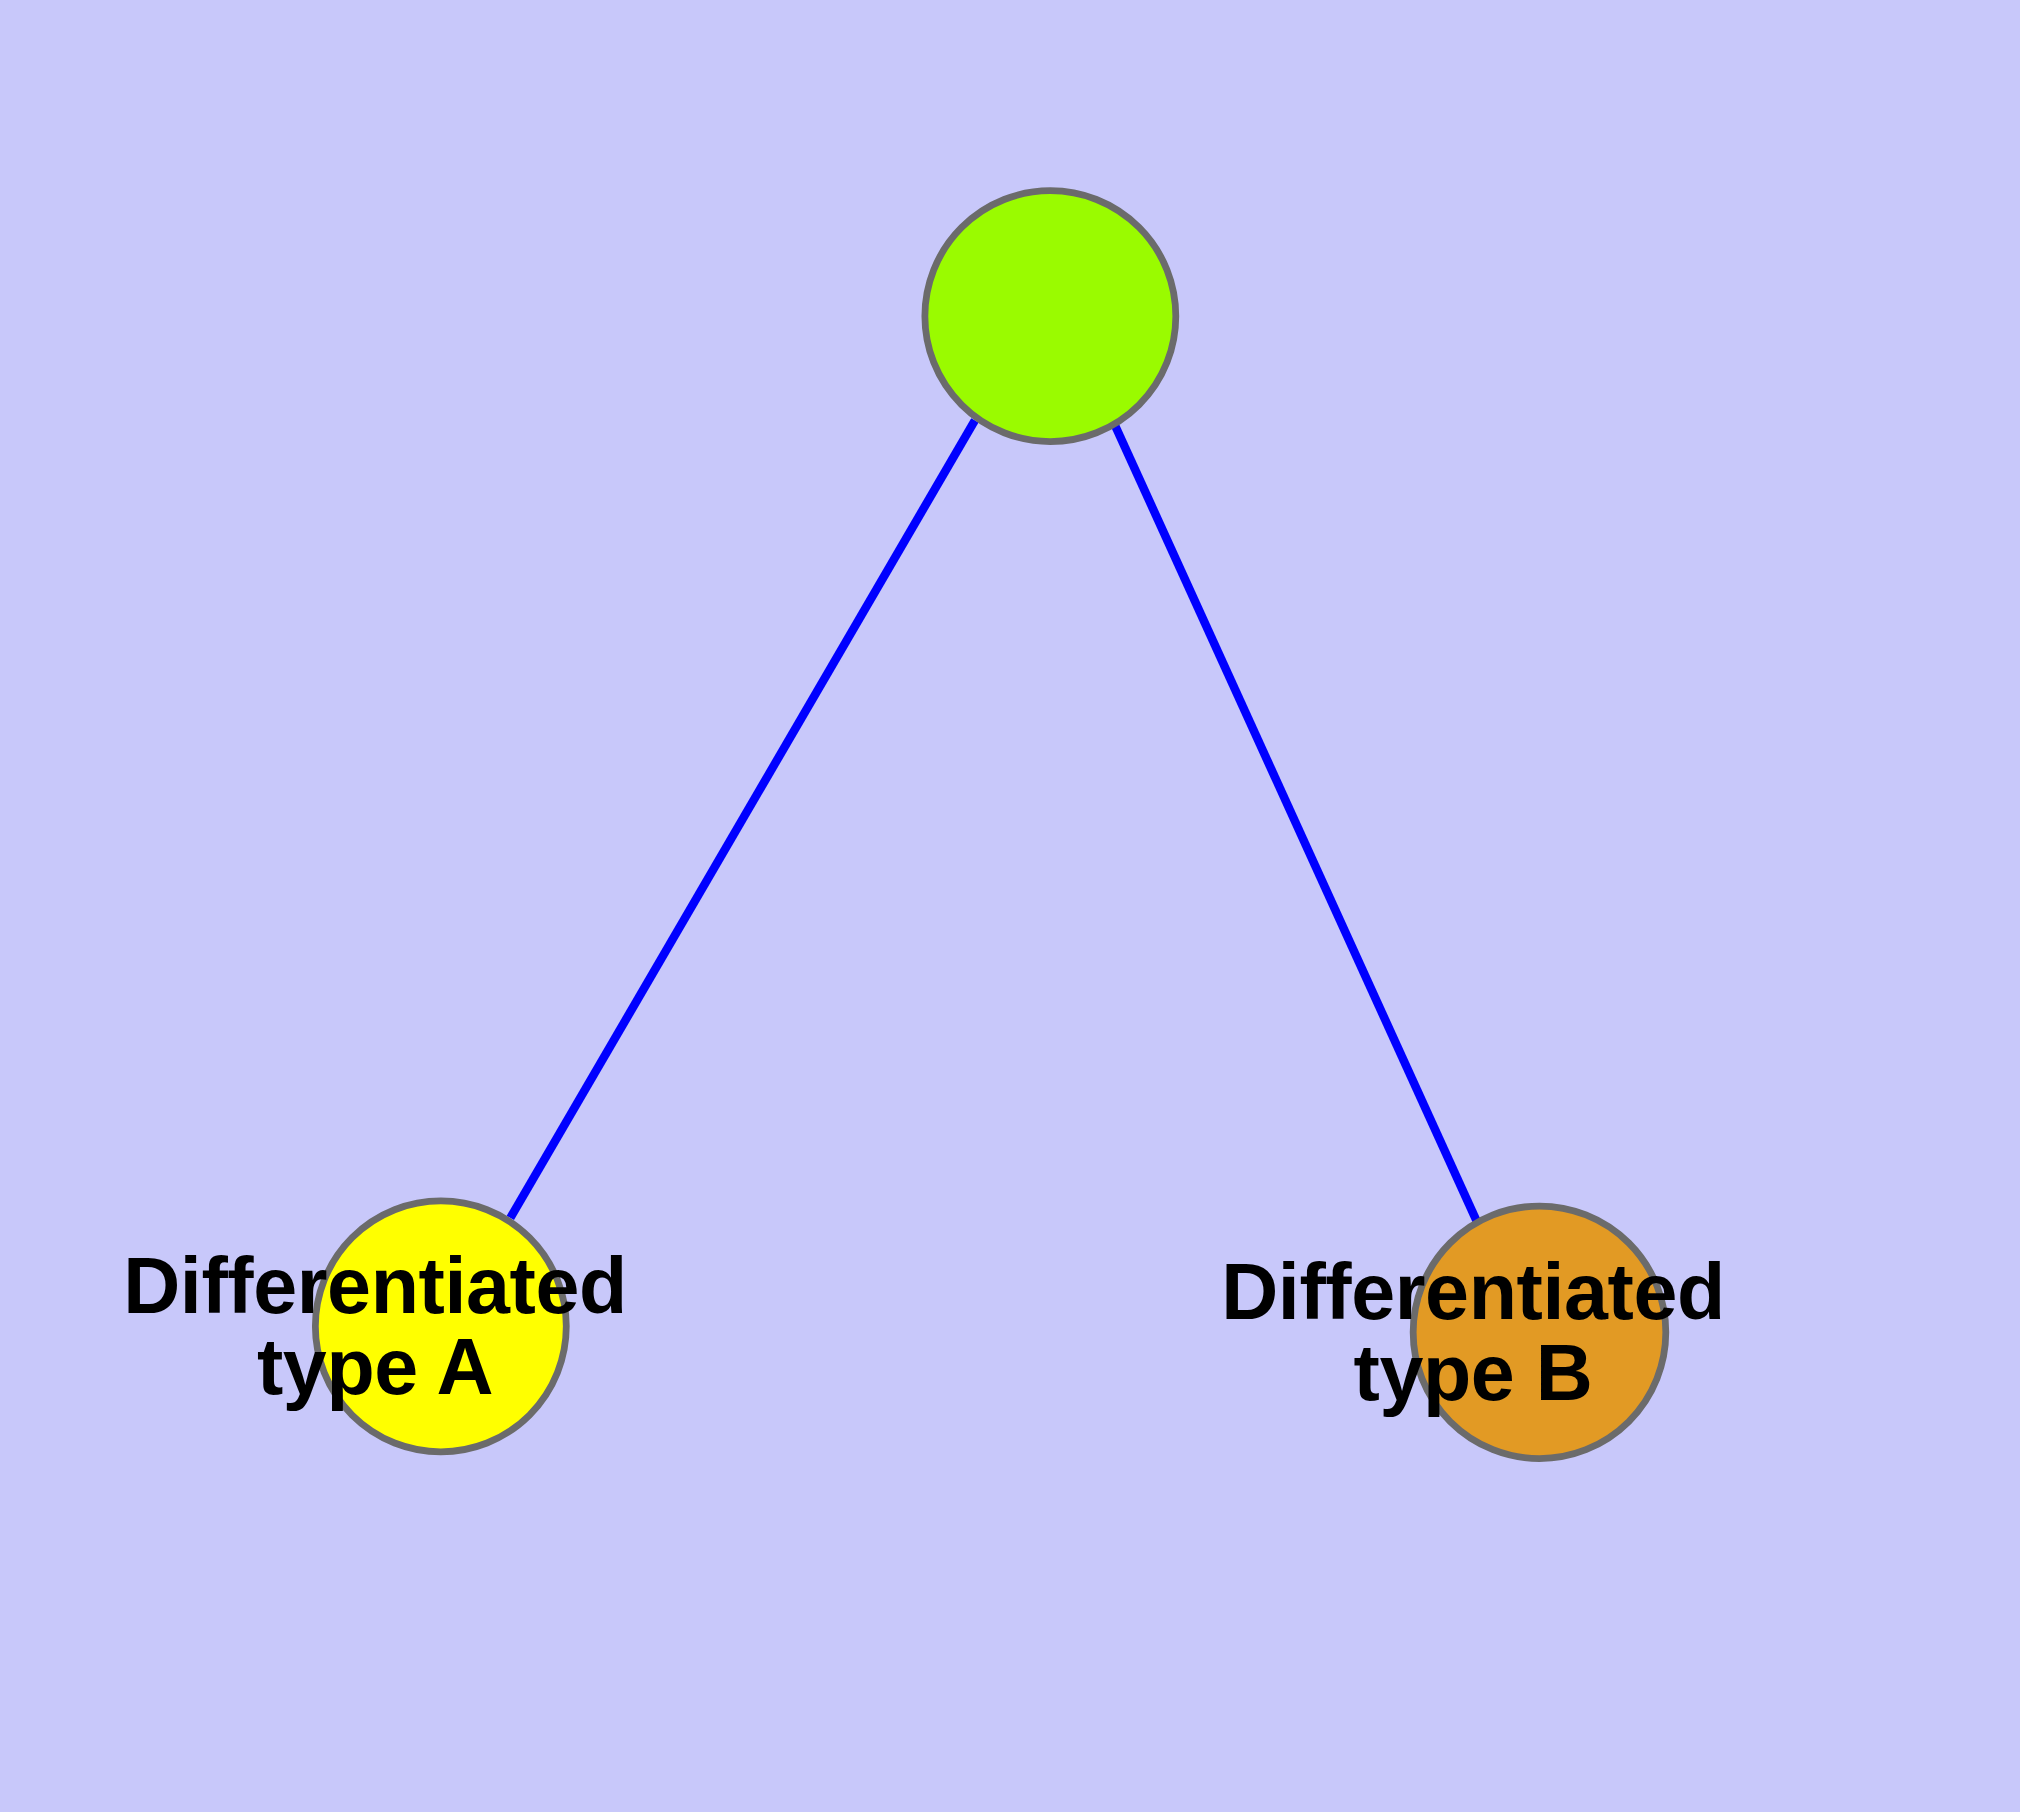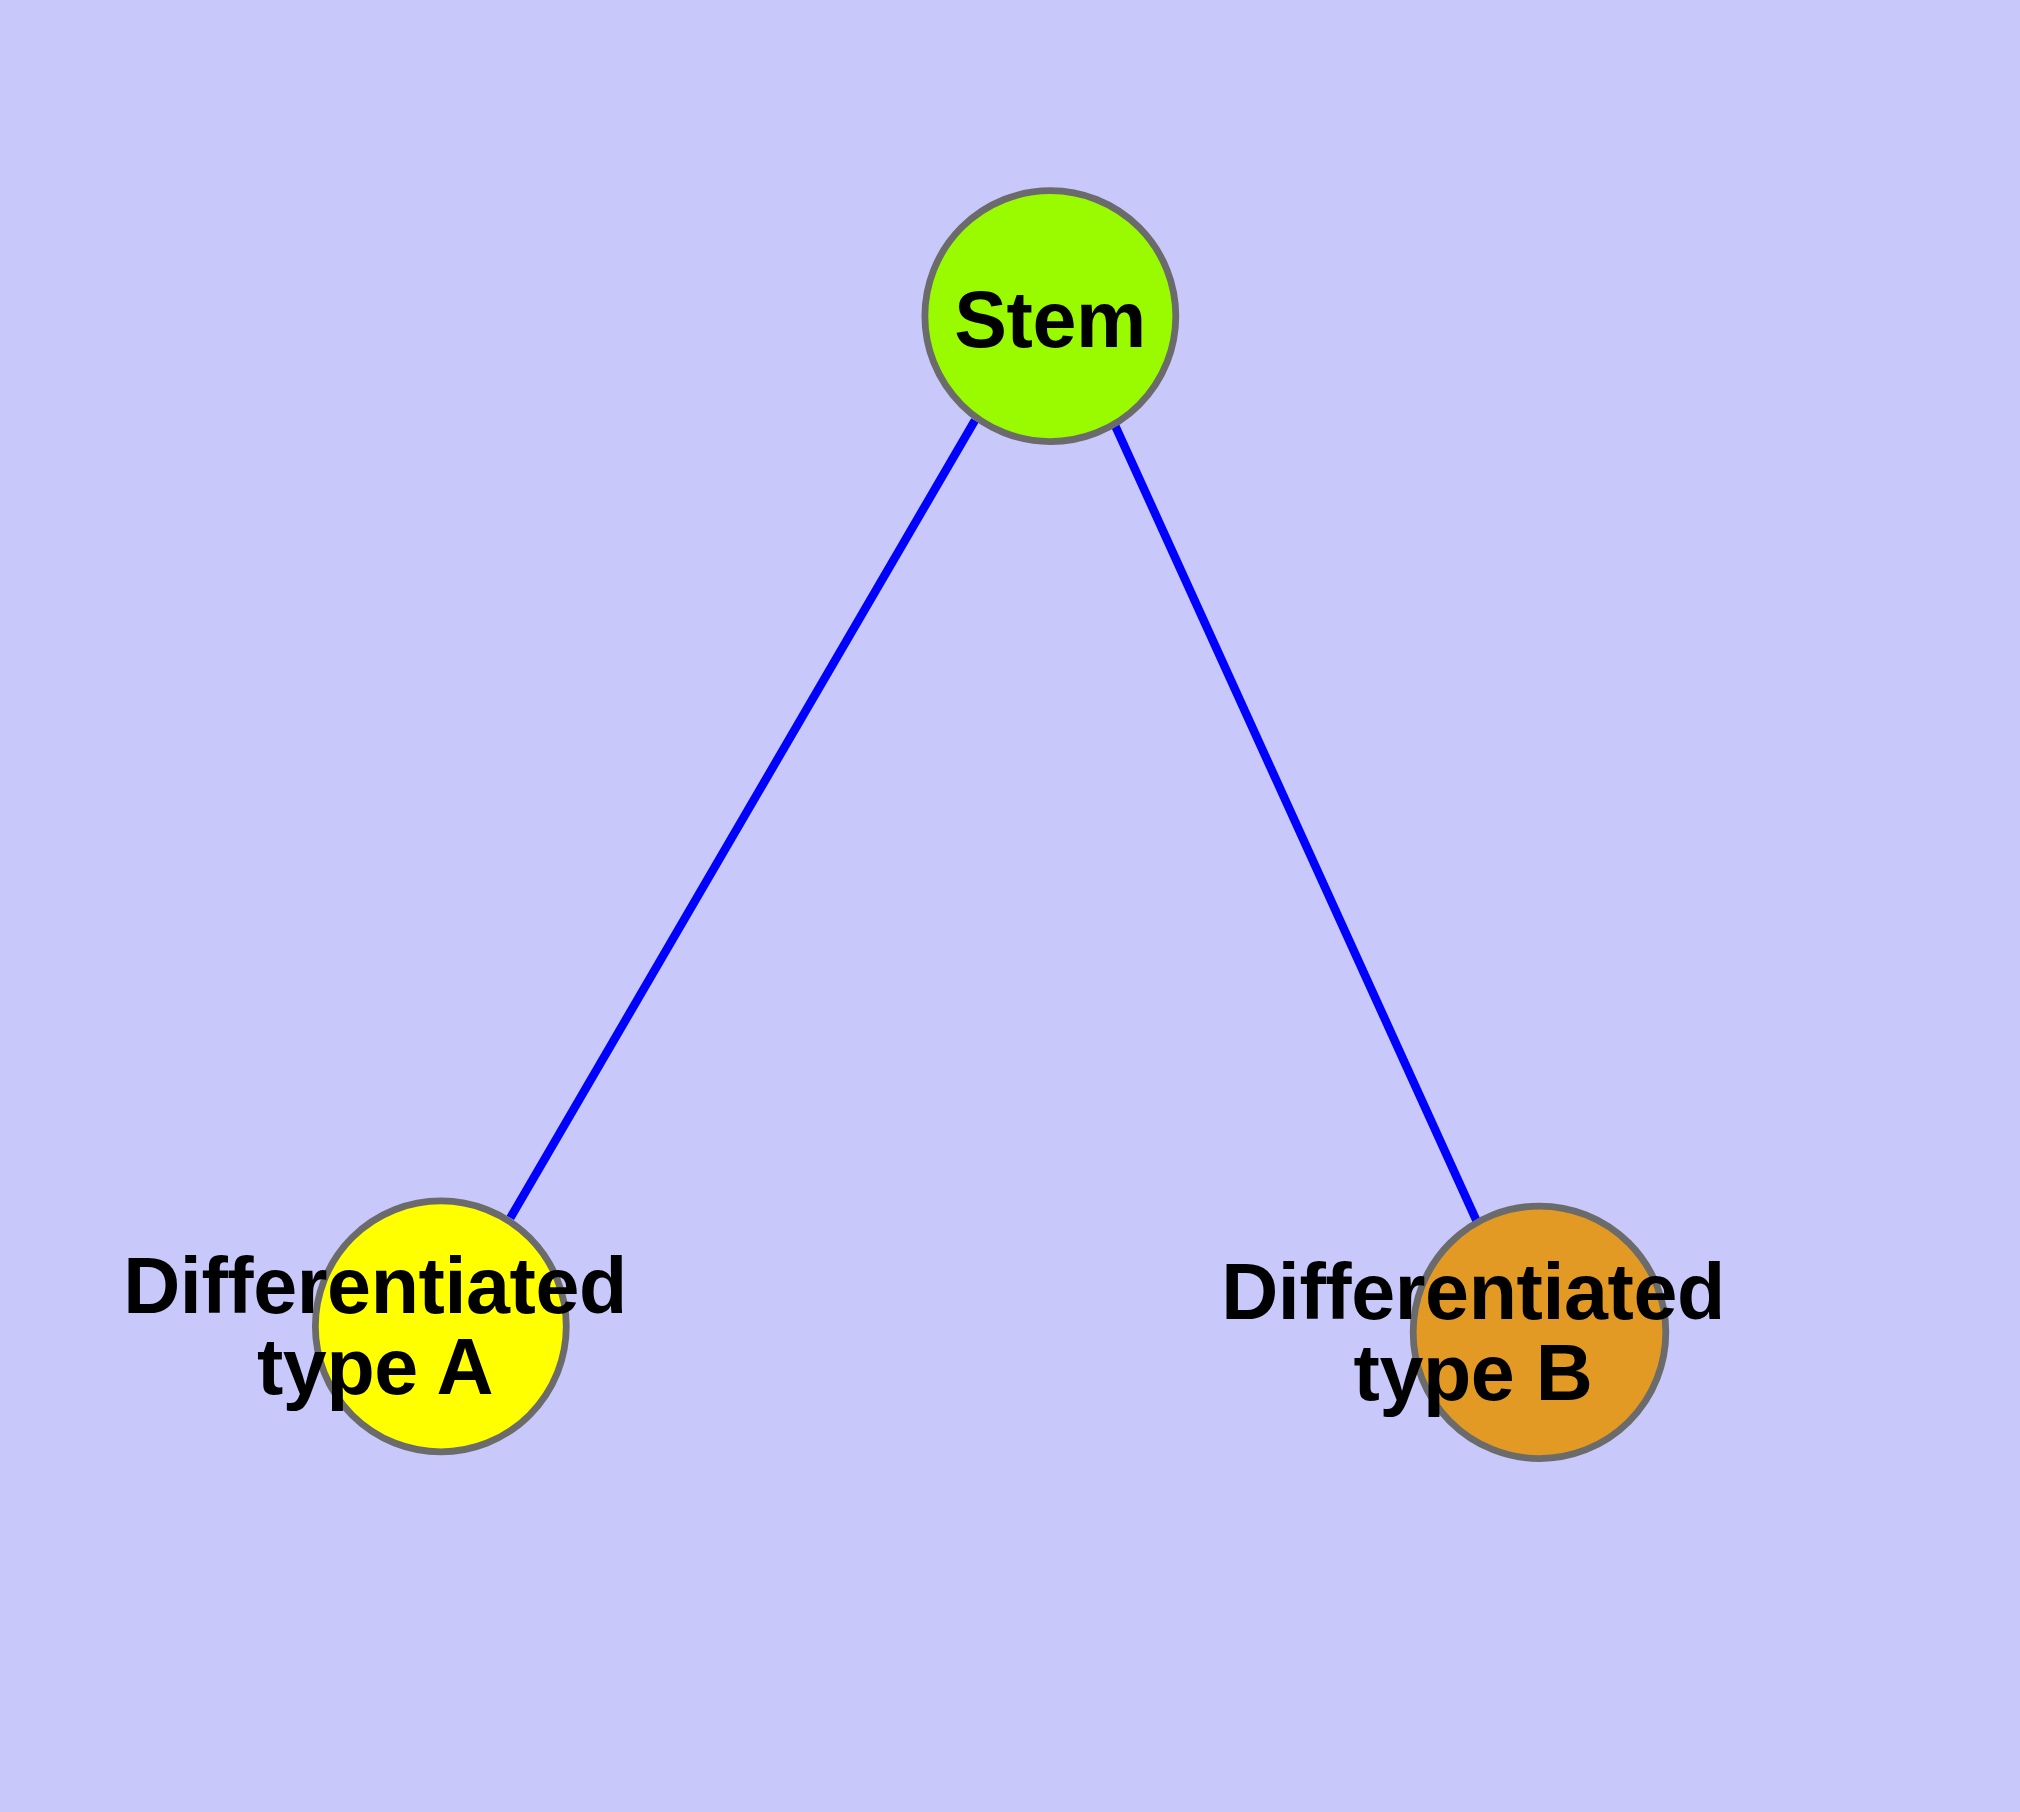--- a/index.html
+++ b/index.html
@@ -55,21 +55,20 @@
     </g>
 
     <g id="nodes-group">
       <circle id="node-stem" cx="1239" cy="373" r="148" fill="#9AFB00" stroke="#6B6B6B" stroke-width="8"></circle>
       <circle id="node-diff-a" cx="520" cy="1565" r="148" fill="#FFFF00" stroke="#6B6B6B" stroke-width="8"></circle>
       <circle id="node-diff-b" cx="1816" cy="1572" r="149" fill="#E29A24" stroke="#6B6B6B" stroke-width="8"></circle>
     </g>
 
   </svg>
 
-  <div class="node-label" id="label-stem" style="color: rgb(0, 0, 0); font-size: 79px;">Stem</div>
 
   <div class="node-label" id="label-diff-a" style="color: rgb(0, 0, 0); font-size: 79px;">Differentiated
 type A</div>
 
   <div class="node-label" id="label-diff-b" style="color: rgb(0, 0, 0); font-size: 79px;">Differentiated
 type B</div>
 
 </div>
 
 

